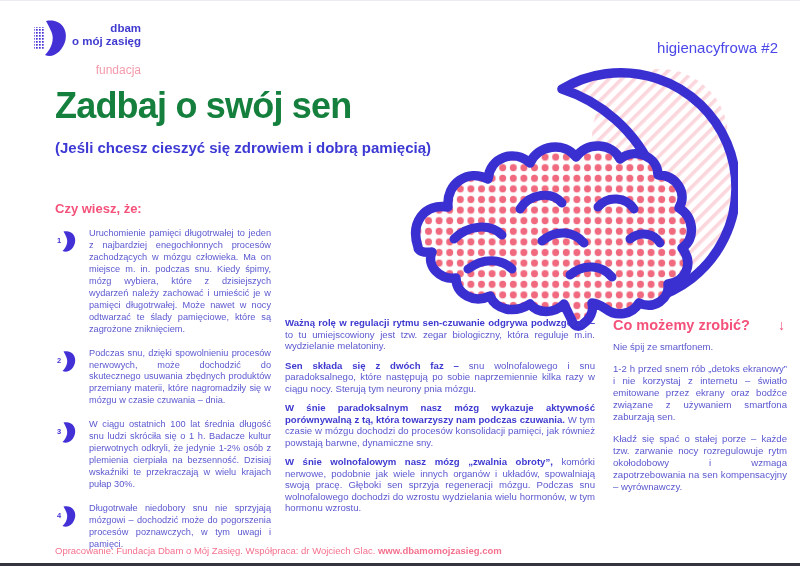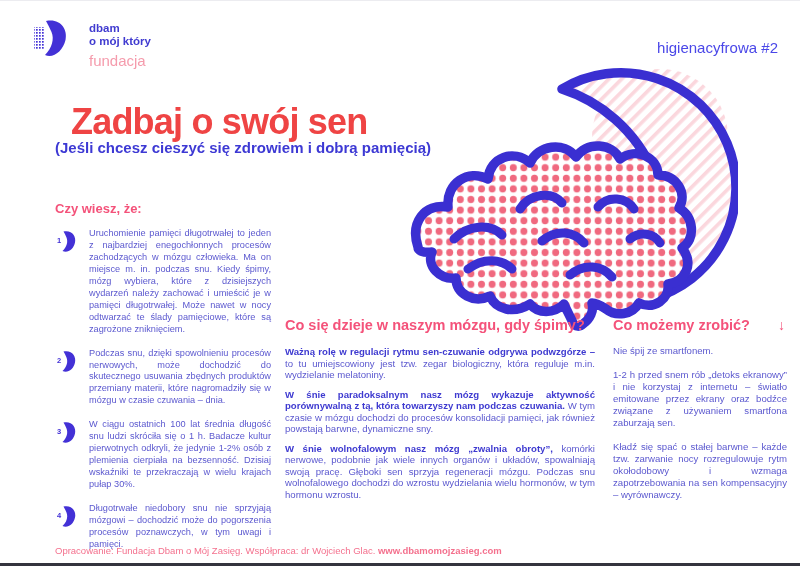--- a/index.html
+++ b/index.html
@@ -2,29 +2,29 @@
 <html lang="pl"><head>
 <meta charset="utf-8">
 <style>
   html,body { margin:0; padding:0; background:#fff; }
   .page {
     position:relative; width:800px; height:566px; background:#ffffff;
     font-family:"Liberation Sans", sans-serif; overflow:hidden;
     border-top:1px solid #ececf0;
   }
   
-  .logo { position:absolute; left:33px; top:16px; display:flex; align-items:flex-start; gap:18px; }
+  .logo { position:absolute; left:33px; top:16px; display:flex; align-items:flex-start; gap:1px;text-align:right; }
   .logo-icon { width:38px; height:48px; }
   .logo-text { line-height:1.12; padding-top:5px; }
   .logo-l1, .logo-l2 { font-weight:bold; color:#403bd0; font-size:11.5px; }
-  .logo-l3 { color:#f59bac; font-size:15px; margin-top:5px; }
+  .logo-l3 { color:#f59bac; font-size:12px; margin-top:16px; }
   .issue { position:absolute; top:38px; right:22px; color:#4a47e8; font-size:15px; font-weight:500;margin-left:36px; }
 
-  .title { position:absolute; left:55px; top:84px; margin:16px; font-size:36px; font-weight:bold;
-           color:#ef4444; letter-spacing:-0.8px; }
+  .title { position:absolute; left:55px; top:84px; margin:0; font-size:36px; font-weight:bold;
+           color:#15803d; letter-spacing:-0.8px; }
   .subtitle { position:absolute; left:55px; top:138px; margin:0; font-size:15px; font-weight:bold; color:#3d39d4; }
 
   
   .art { position:absolute; left:402px; top:66px; width:336px; height:266px; pointer-events:none; }
 
   
   .section-h { font-size:13px; font-weight:bold; color:#f4527a; margin:0 0 12px 0; }
 
   .facts { position:absolute; left:55px; top:200px; width:216px; }
   .fact { position:relative; padding-left:34px; margin-bottom:12px; font-size:9.2px; line-height:1.3;
@@ -34,21 +34,21 @@
   .fact-num { position:absolute; left:2px; top:7px; font-size:7.5px; font-weight:bold; color:#4331d6; }
 
   .brain-col { position:absolute; left:285px; top:316px; width:310px; }
   .brain-col .section-h { font-size:14.5px; margin-bottom:13px; }
   .mp { font-size:9.6px; line-height:1.2; color:#5b58cf; text-align:justify; margin:0 0 8px 0; }
   .mp strong { color:#3e3ad0; }
 
   .actions-col { position:absolute; left:613px; top:316px; width:174px; }
   .actions-col .section-h { display:flex; align-items:center; font-size:14.5px; margin-bottom:8px; }
   .arrow { margin-left:auto; padding-right:2px; font-weight:bold; color:#f4527a; font-size:14px; }
-  .ap { font-size:9.6px; line-height:1.25; color:#5b58cf; text-align:justify; margin:12px 0 10px 0; }
+  .ap { font-size:9.6px; line-height:1.25; color:#5b58cf; text-align:justify; margin:4px 0 10px 0; }
 
   .footer { position:absolute; left:55px; top:544px; font-size:9.5px; color:#f4708d; }
   .footer strong { color:#f4708d; }
   .bottom-bar { position:absolute; left:0; right:0; bottom:1px; height:3px; background:#34343e; }
 </style>
 </head>
 <body>
 
 <div class="page">
 
@@ -57,21 +57,21 @@
       <defs>
         <pattern id="pix" width="3" height="3" patternUnits="userSpaceOnUse">
           <rect width="1.7" height="1.7" fill="#4331d6"></rect>
         </pattern>
       </defs>
       <rect x="1" y="10" width="11" height="22" fill="url(#pix)"></rect>
       <path d="M 13 4 C 27 1, 35 12, 32.5 23 C 30 34, 20 42, 12 38 C 19 31, 21.5 22, 18.5 15 C 16.8 11, 14.8 7.3, 13 4 Z" fill="#4331d6"></path>
     </svg>
     <div class="logo-text">
       <div class="logo-l1">dbam</div>
-      <div class="logo-l2">o mój który</div>
+      <div class="logo-l2">o mój zasięg</div>
       <div class="logo-l3">fundacja</div>
     </div>
   </div>
 
   <div class="issue">higienacyfrowa #2</div>
 
   <h1 class="title">Zadbaj o swój sen</h1>
   <h2 class="subtitle">(Jeśli chcesz cieszyć się zdrowiem i dobrą pamięcią)</h2>
 
   <svg class="art" viewBox="0 0 336 266" aria-hidden="true">
@@ -137,43 +137,46 @@
         <svg viewBox="0 0 22 25">
             <path d="M 8.5 2.5 C 16.5 0.5, 21.5 7, 20 13.5 C 18.5 20.5, 12.5 24.5, 7.5 22 C 11.8 18, 13.3 12.5, 11.4 8.2 C 10.4 5.9, 9.4 4.1, 8.5 2.5 Z" fill="#4331d6"></path>
           </svg>
         <span class="fact-num">4</span>
       </span>
       <span>Długotrwałe niedobory snu nie sprzyjają mózgowi – dochodzić może do pogorszenia procesów poznawczych, w tym uwagi i pamięci.</span>
     </div>
   </div>
 
   <div class="brain-col">
-    <h3 class="section-h">Co się dzieje w naszym mózgu, gdy śpimy?</h3>
     <p class="mp">
       <strong>Ważną rolę w regulacji rytmu sen-czuwanie odgrywa podwzgórze –</strong>
       <span>to tu umiejscowiony jest tzw. zegar biologiczny, która reguluje m.in. wydzielanie melatoniny.</span>
+    </p>
+    <p class="mp">
+      <strong>Sen składa się z dwóch faz –</strong>
+      <span>snu wolnofalowego i snu paradoksalnego, które następują po sobie naprzemiennie kilka razy w ciągu nocy. Sterują tym neurony pnia mózgu.</span>
     </p>
     <p class="mp">
       <strong>W śnie paradoksalnym nasz mózg wykazuje aktywność porównywalną z tą, która towarzyszy nam podczas czuwania.</strong>
       <span>W tym czasie w mózgu dochodzi do procesów konsolidacji pamięci, jak również powstają barwne, dynamiczne sny.</span>
     </p>
     <p class="mp">
       <strong>W śnie wolnofalowym nasz mózg „zwalnia obroty”,</strong>
       <span>komórki nerwowe, podobnie jak wiele innych organów i układów, spowalniają swoją pracę. Głęboki sen sprzyja regeneracji mózgu. Podczas snu wolnofalowego dochodzi do wzrostu wydzielania wielu hormonów, w tym hormonu wzrostu.</span>
     </p>
   </div>
 
   <div class="actions-col">
     <h3 class="section-h">
       <span>Co możemy zrobić?</span>
       <span class="arrow">↓</span>
     </h3>
     <p class="ap">Nie śpij ze smartfonem.</p>
     <p class="ap">1-2 h przed snem rób „detoks ekranowy” i nie korzystaj z internetu – światło emitowane przez ekrany oraz bodźce związane z używaniem smartfona zaburzają sen.</p>
-    <p class="ap">Kładź się spać o stałej barwne – każde tzw. zarwanie nocy rozregulowuje rytm okołodobowy i wzmaga zapotrzebowania na sen kompensacyjny – wyrównawczy.</p>
+    <p class="ap">Kładź się spać o stałej porze – każde tzw. zarwanie nocy rozregulowuje rytm okołodobowy i wzmaga zapotrzebowania na sen kompensacyjny – wyrównawczy.</p>
   </div>
 
   <div class="footer">
     <span>Opracowanie: Fundacja Dbam o Mój Zasięg. Współpraca: dr Wojciech Glac.</span>
     <strong>www.dbamomojzasieg.com</strong>
   </div>
 
   <div class="bottom-bar"></div>
 </div>
 

